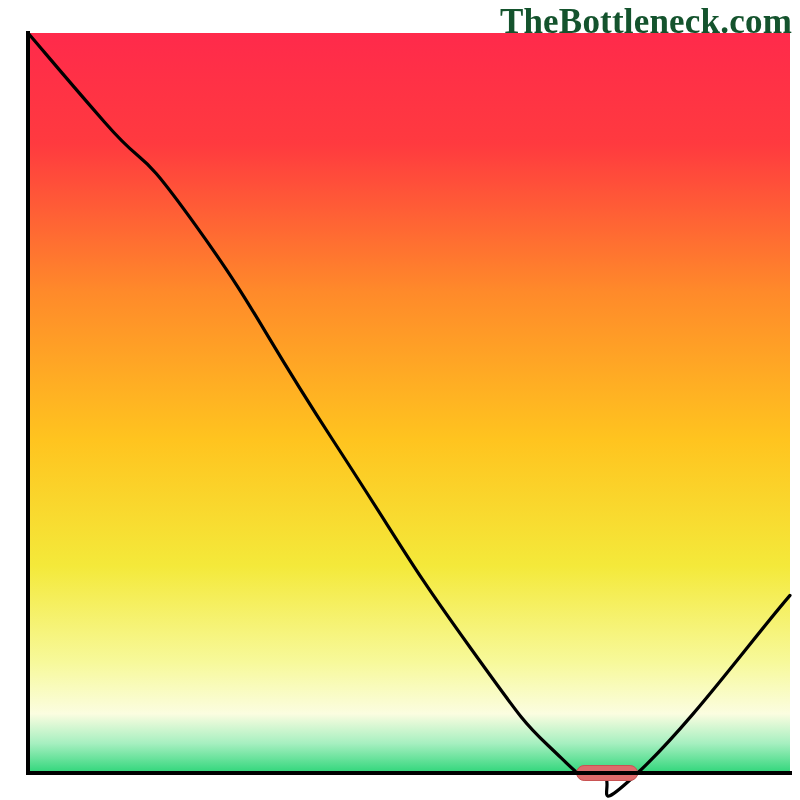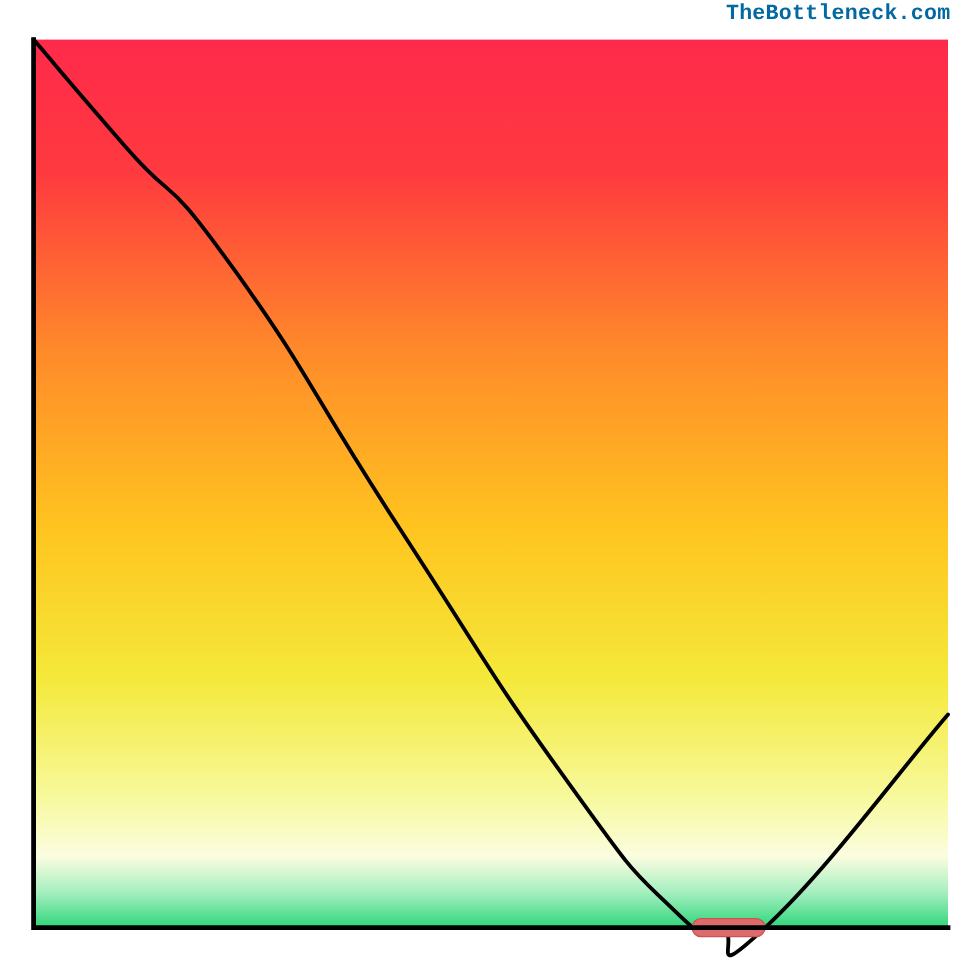--- a/index.html
+++ b/index.html
@@ -15,25 +15,25 @@
     position: absolute;
     left: 0;
     top: 0;
     width: 800px;
     height: 800px;
   }
   .watermark {
     position: absolute;
     top: 2px;
     right: 8px;
-    font-size: 18px;
+    font-size: 35px;
     font-weight: 600;
-    color: #0369a1;
+    color: #14532d;
     letter-spacing: 0.2px;
-    font-family: Liberation Mono, monospace;
+    font-family: Liberation Serif, serif;
   }
   svg {
     position: absolute;
     left: 0;
     top: 0;
   }
 </style>
 </head>
 <body>
 

